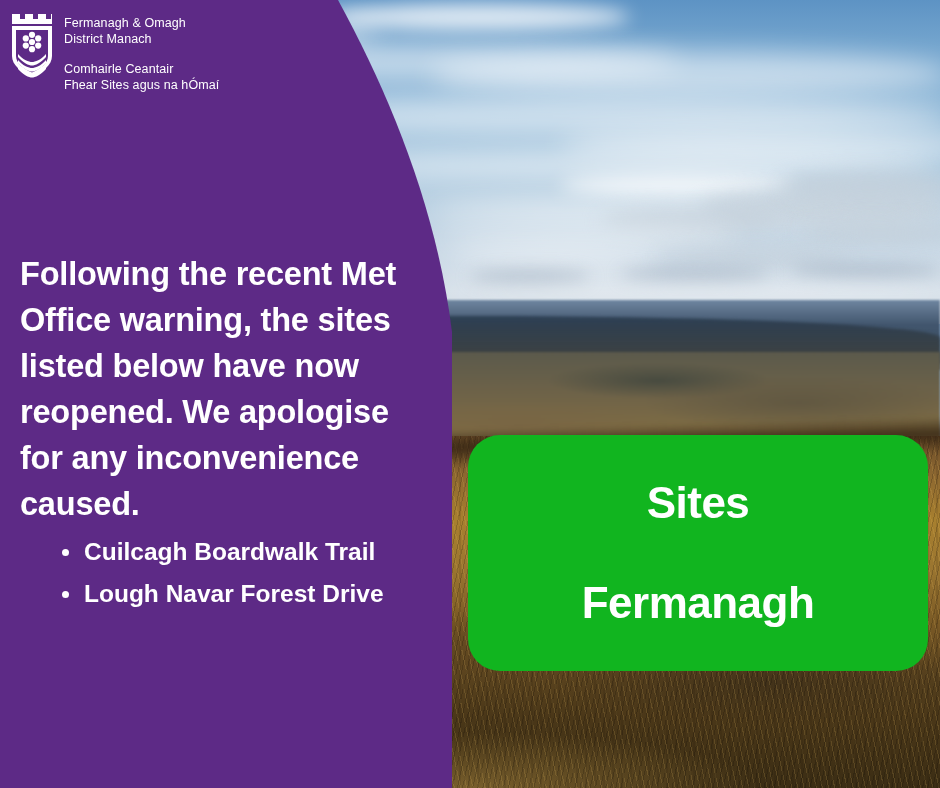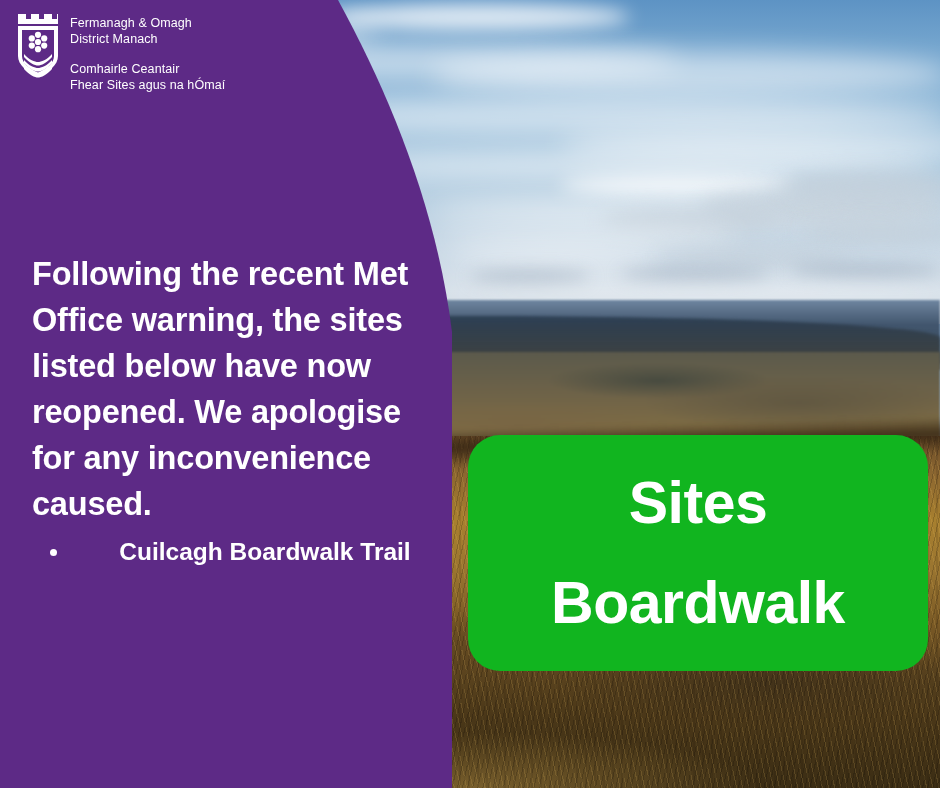--- a/index.html
+++ b/index.html
@@ -124,21 +124,21 @@
     width: 460px;
     height: 788px;
     background: #5d2a86;
     -webkit-clip-path: path("M0,0 L338,0 C390,95 437,210 452,332 L452,788 L0,788 Z");
     clip-path: path("M0,0 L338,0 C390,95 437,210 452,332 L452,788 L0,788 Z");
   }
 
   
   .logo {
     position: absolute;
-    left: 16px;
+    left: 10px;
     top: 14px;
     display: flex;
     align-items: flex-start;
     gap: 10px;
   }
   .crest { width: 44px; height: 66px; flex: none; }
   .logo-text { padding-top: 2px; }
   .logo-line {
     color: #ffffff;
     font-size: 12.5px;
@@ -152,41 +152,39 @@
   .headline {
     position: absolute;
     left: 20px;
     top: 218px;
     width: 398px;
     color: #ffffff;
     font-size: 32.5px;
     line-height: 46px;
     font-weight: bold;
     letter-spacing: -0.2px;
-    margin-left: 12px;
   }
 
   
   .bullets {
     position: absolute;
     left: 36px;
     top: 532px;
     width: 390px;
     margin: 0;
     padding: 0 0 0 32px;
     color: #ffffff;
     font-size: 24.5px;
     line-height: 40px;
     font-weight: bold;
     list-style: none;
   }
   .bullets li {
     position: relative;
-    margin: 0 0 2px 4px;
-    text-align: center;
+    margin: 0 0 2px 16px;
   }
   .bullets li::before {
     content: "";
     position: absolute;
     left: -22px;
     top: 17px;
     width: 7px;
     height: 7px;
     border-radius: 50%;
     background: #ffffff;
@@ -201,21 +199,21 @@
     height: 236px;
     background: #11b51f;
     border-radius: 32px;
     display: flex;
     flex-direction: column;
     align-items: center;
     justify-content: center;
   }
   .badge-line {
     color: #ffffff;
-    font-size: 59px;
+    font-size: 44px;
     line-height: 100px;
     font-weight: bold;
     letter-spacing: -0.5px;
     text-align: center;
   }
 </style>
 </head>
 <body>
 
 <div id="poster">
@@ -283,20 +281,21 @@
       <div class="logo-line">District Manach</div>
       <div class="logo-line gap">Comhairle Ceantair</div>
       <div class="logo-line">Fhear Sites agus na hÓmaí</div>
     </span>
   </div>
 
   <p class="headline">Following the recent Met Office warning, the sites listed below have now reopened. We apologise for any inconvenience caused.</p>
 
   <ul class="bullets">
     <li>Cuilcagh Boardwalk Trail</li>
+    <li>Lough Navar Forest Drive</li>
   </ul>
 
   <div class="badge">
     <div class="badge-line">Sites</div>
-    <div class="badge-line">Boardwalk</div>
+    <div class="badge-line">Fermanagh</div>
   </div>
 
 </div>
 
 </body></html>

